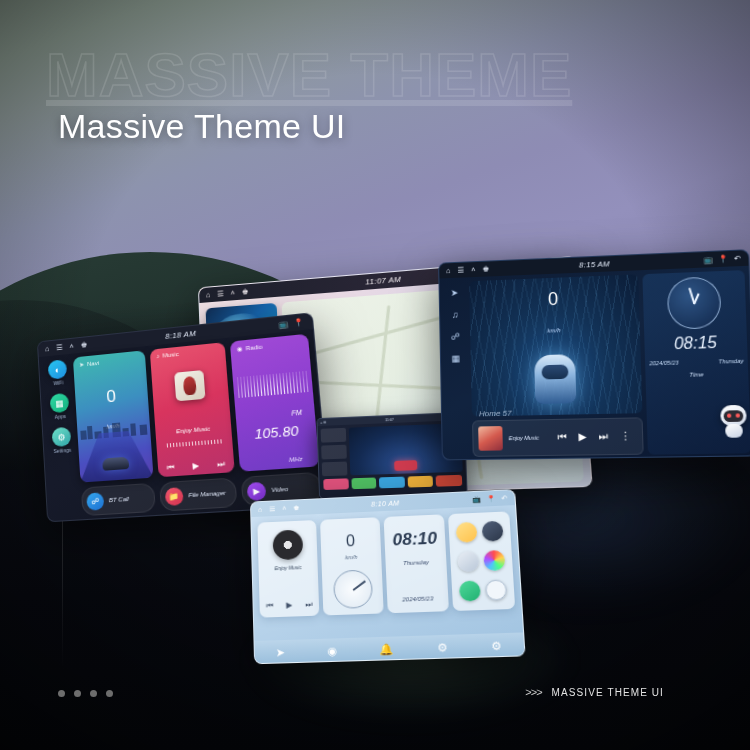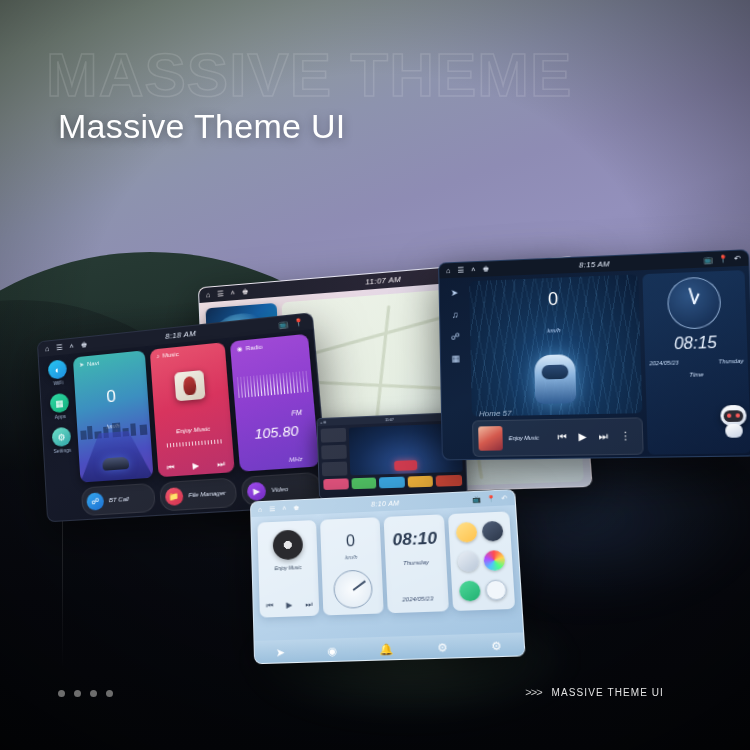--- a/index.html
+++ b/index.html
@@ -50,21 +50,21 @@
     background:radial-gradient(ellipse 95% 80% at 50% 42%, rgba(0,0,0,0) 40%, rgba(0,0,0,.45) 78%, rgba(0,0,0,.85) 100%);
   }
 
   
   #ghost-title {
     position:absolute; left:46px; top:44px; width:720px;
     font-size:62px; font-weight:bold; letter-spacing:1px;
     color:rgba(255,255,255,.11); white-space:nowrap; line-height:1;
   }
   #ghost-title .outl {
-    color:transparent; -webkit-text-stroke:1.5px rgba(255,255,255,.13);
+    color:transparent;text-decoration:underline; -webkit-text-stroke:1.5px rgba(255,255,255,.13);
   }
   #page-title {
     position:absolute; left:58px; top:107px;
     font-size:34px; color:#ffffff; letter-spacing:.3px;
     text-shadow:0 2px 10px rgba(0,0,0,.35);
   }
 
   
   .unit { position:absolute; border-radius:8px; overflow:hidden;
     box-shadow:0 16px 44px rgba(0,0,0,.55); }

